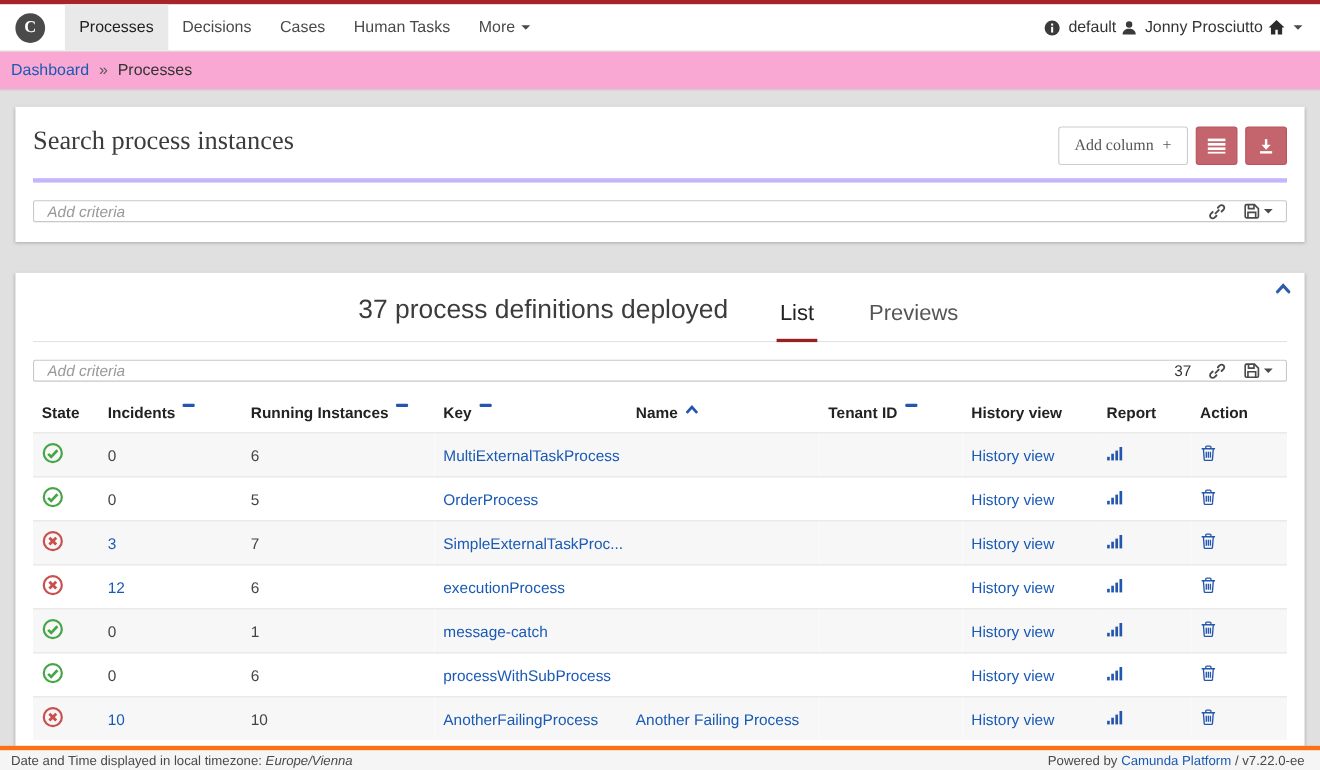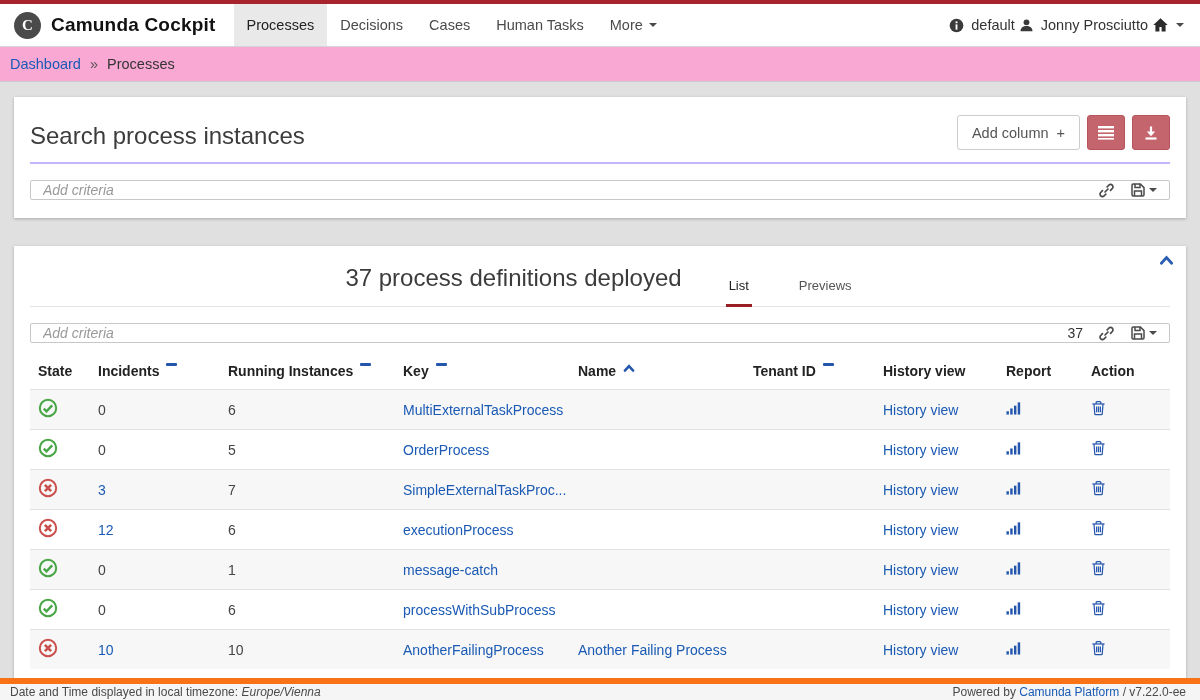--- a/index.html
+++ b/index.html
@@ -36,21 +36,21 @@
     display:flex; align-items:center; padding:0 10px; gap:9px; font-size:14.5px;
   }
   a.lnk { color:#1a5ab4; text-decoration:none; cursor:pointer; }
   .crumb-sep { color:#555; }
   
   .content { padding:15px 14px; height:617px; overflow:hidden; }
   .panel {
     background:#fff; box-shadow:0 1px 3px rgba(0,0,0,.25);
     padding:12px 16px 18px; position:relative;
   }
-  .panel-head { display:flex; justify-content:space-between; align-items:flex-end; padding:6px 0 12px; border-bottom:2px solid #c4b5fd; }
+  .panel-head { display:flex; justify-content:space-between; align-items:flex-start; padding:6px 0 12px; border-bottom:4px solid #c4b5fd;font-family:Liberation Serif, serif; }
   .panel-title { font-size:24px; font-weight:400; color:#3c3c3c; }
   .head-actions { display:flex; gap:7px; }
   .btn-outline {
     height:35px; padding:0 14px; background:#fff; border:1px solid #ccc; border-radius:3px;
     color:#555; font-size:14.5px; display:flex; align-items:center; gap:8px; cursor:pointer;
     font-family:inherit;
   }
   .btn-rose {
     width:38px; height:35px; background:#c4646c; border:1px solid #b8545e; border-radius:3px;
     display:flex; align-items:center; justify-content:center; cursor:pointer;
@@ -65,53 +65,52 @@
   }
   .criteria-input::placeholder { color:#999; font-style:italic; }
   .count-badge { color:#333; font-size:14px; }
   .icon-btn { display:flex; align-items:center; cursor:pointer; gap:3px; }
   .panel-gap { height:28px; }
   
   .p2-head { display:flex; justify-content:center; align-items:flex-end; border-bottom:1px solid #e3e3e3; padding-top:6px; }
   .p2-title { font-size:24px; font-weight:400; color:#3c3c3c; padding-bottom:14px; }
   .tabs { display:flex; }
   .tab {
-    padding:8px 3px 11px; margin-left:44px; font-size:13px; color:#555; cursor:pointer;
+    padding:8px 3px 11px; margin-left:44px; font-size:20px; color:#555; cursor:pointer;
     border-bottom:3px solid transparent; margin-bottom:-1px;
   }
   .tab.active { color:#222; border-bottom-color:#991f25; }
   .collapse-ctl { position:absolute; top:8px; right:12px; cursor:pointer; line-height:0; }
   
   table { width:100%; border-collapse:collapse; margin-top:14px; table-layout:fixed; }
   th { text-align:left; font-size:14px; color:#222; padding:6px 8px 10px; white-space:nowrap; }
   th .th-inner { display:flex; align-items:flex-start; gap:7px; }
   td { padding:8px; font-size:14px; color:#444; height:36px; white-space:nowrap; overflow:hidden; }
   tbody tr { border-top:1px solid #e2e2e2; }
   tbody tr:nth-child(odd) { background:#f7f7f7; }
   .icon-minus { width:11px; height:3px; background:#2456ad; border-radius:1px; display:inline-block; cursor:pointer; }
   .state-wrap { display:inline-flex; line-height:0; }
   td a.lnk { cursor:pointer; }
   .cell-icon { cursor:pointer; display:inline-flex; line-height:0; }
   
   .footer {
     position:absolute; left:0; bottom:0; width:100%; height:22px;
-    background:#f5f5f5; border-top:6px solid #f97316; display:flex; align-items:center;
+    background:#f5f5f5; border-top:4px solid #f97316; display:flex; align-items:center;
     justify-content:space-between; padding:0 14px 0 10px; font-size:12px; color:#4a4a4a;
   }
   .footer i { font-style:italic; }
 </style>
 </head>
 <body>
 
 <div class="top-strip"></div>
 
 <div class="navbar">
   <div class="brand">
     <div class="logo-circle">C</div>
-    <div class="brand-name">Camunda Cockpit</div>
   </div>
   <ul class="nav-items" id="nav-items">
   <li class="nav-item active">
     <span class="nav-label">Processes</span>
 
   </li>
 
   <li class="nav-item">
     <span class="nav-label">Decisions</span>
 

